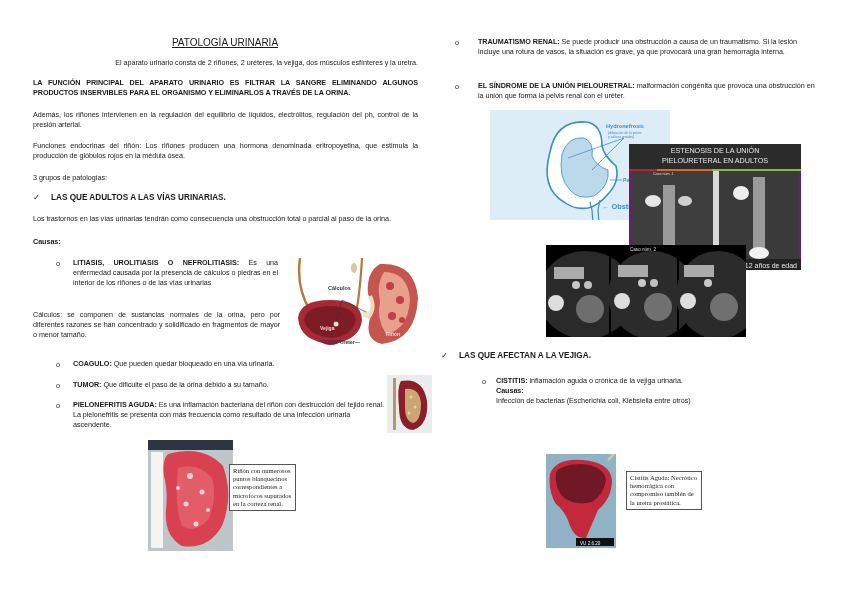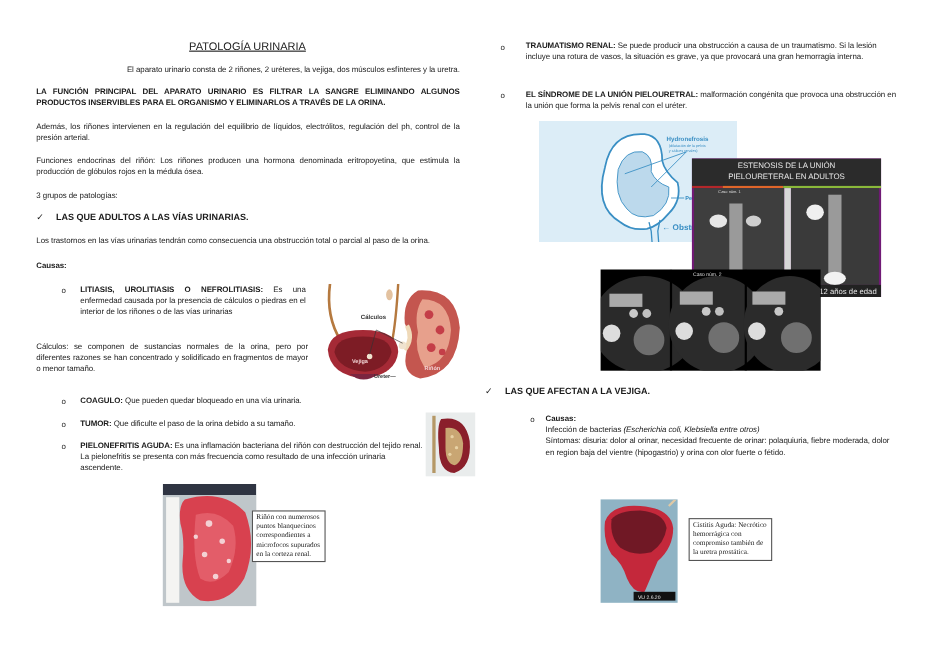--- a/index.html
+++ b/index.html
@@ -15,21 +15,21 @@
     font-size: 10px; font-weight: normal; text-decoration: underline; text-align: center;
   }
   .h-check { font-size: 8.2px; font-weight: bold; }
   .h-check .mark { display: inline-block; width: 18px; font-weight: normal; }
   .bullet { position: absolute; font-size: 7.2px; }
   .img { position: absolute; overflow: hidden; }
   .caption-box {
     position: absolute; border: 1px solid #555; background: #fff;
     font-family: "Liberation Serif", serif; font-size: 6.6px; line-height: 8.2px; color: #222; padding: 2px 3px;
   }
-  .ital { font-style: italic; }
+  .ital { }
 </style>
 </head>
 <body>
 
 <div class="abs title" style="left:30px; top:37px; width:390px;">PATOLOGÍA URINARIA</div>
 
 <div class="abs txt" style="left:33px; top:58px; width:385px;text-align:right;">El aparato urinario consta de 2 riñones, 2 uréteres, la vejiga, dos músculos esfínteres y la uretra.</div>
 
 <div class="abs txt b just" style="left:33px; top:78px; width:385px;">LA FUNCIÓN PRINCIPAL DEL APARATO URINARIO ES FILTRAR LA SANGRE ELIMINANDO ALGUNOS PRODUCTOS INSERVIBLES PARA EL ORGANISMO Y ELIMINARLOS A TRAVÉS DE LA ORINA.</div>
 
@@ -201,25 +201,27 @@
   </svg>
   <div class="abs" style="left:84px; top:2px; font-size:4.6px; color:#ddd;">Caso núm. 2</div>
 </div>
 
 <div class="abs h-check" style="left:441px; top:350px; width:385px;">
   <span class="mark">✓</span><span>LAS QUE AFECTAN A LA VEJIGA.</span>
 </div>
 
 <span class="bullet" style="left:482px; top:377px;">o</span>
 <div class="abs txt" style="left:496px; top:376px; width:320px;">
+  <div>
+    <span class="b">CISTITIS:</span><span> inflamación aguda o crónica de la vejiga urinaria.</span>
+  </div>
   <div class="b">Causas:</div>
   <div>
     <span>Infección de bacterias </span><span class="ital">(Escherichia coli, Klebsiella entre otros)</span>
   </div>
-  <div>Síntomas: disuria: dolor al orinar, necesidad frecuente de orinar: polaquiuria, fiebre moderada, dolor en region baja del vientre (hipogastrio) y orina con olor fuerte o fétido.</div>
 </div>
 
 <div class="img" style="left:546px; top:454px; width:70px; height:94px; background:#8fb3c4;">
   <svg width="70" height="94" viewBox="0 0 70 94">
     <path d="M4 20 Q10 4 36 6 Q64 8 66 26 Q66 44 52 56 Q46 70 40 84 Q30 86 24 72 Q20 58 10 50 Q2 38 4 20Z" fill="#c4283b"></path>
     <path d="M10 18 Q16 10 36 10 Q58 12 60 26 Q58 40 46 48 Q30 52 18 44 Q8 34 10 18Z" fill="#5b1420" opacity="0.8"></path>
     <line x1="62" y1="6" x2="68" y2="0" stroke="#e0c9a5" stroke-width="2"></line>
     <rect x="30" y="84" width="38" height="8" fill="#111"></rect>
     <text x="34" y="90.5" font-size="4.6" font-family="Liberation Sans, sans-serif" fill="#eee">VU 2.6.20</text>
   </svg>

